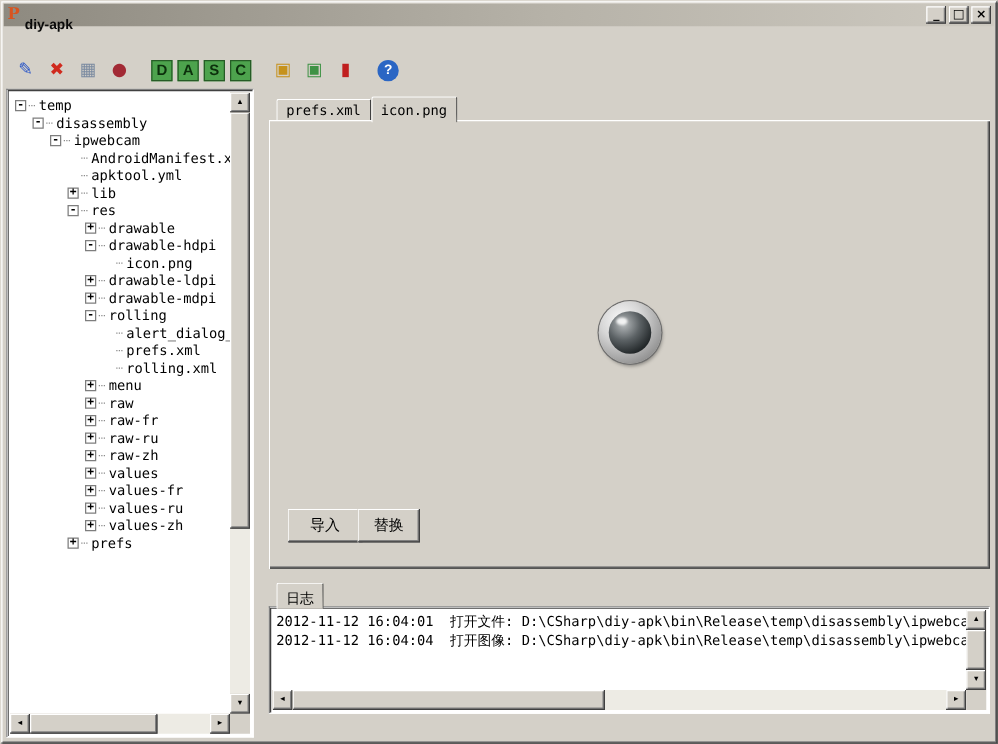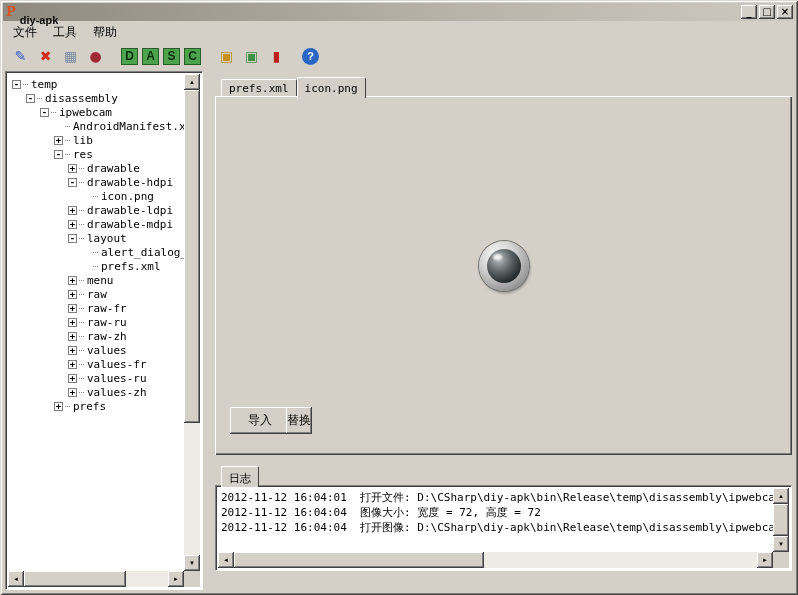--- a/index.html
+++ b/index.html
@@ -107,26 +107,20 @@
         </button>
       <button class="winbtn">
           <span>□</span>
         </button>
       <button class="winbtn">
           <span>×</span>
         </button>
     </span>
   </div>
 
-  <div class="menubar">
-
-  <span class="menu-item">文件</span>
-      <span class="menu-item">工具</span>
-      <span class="menu-item">帮助</span>
-    </div>
 
   <div class="toolbar">
     <span class="tb-group">
 
     <span class="tbicon plain" style="color: rgb(45, 88, 200);">✎</span>
         <span class="tbicon plain" style="color: rgb(208, 42, 30);">✖</span>
         <span class="tbicon plain" style="color: rgb(122, 138, 160);">▦</span>
         <span class="tbicon plain" style="color: rgb(162, 42, 53);">●</span>
       </span>
     <span class="tb-group">
@@ -172,23 +166,29 @@
           <span class="tree-label">ipwebcam</span>
         </div>
 
         <div class="tree-row">
           <span class="tree-sp" style="padding-left: 42px;"></span>
           <span class="tree-toggle leaf"></span>
           <span class="tree-stub"></span>
           <span class="tree-label">AndroidManifest.xml</span>
         </div>
 
-
         <div class="tree-row">
           <span class="tree-sp" style="padding-left: 42px;"></span>
+          <span class="tree-toggle leaf"></span>
+          <span class="tree-stub"></span>
+          <span class="tree-label">apktool.yml</span>
+        </div>
+
+        <div class="tree-row">
+          <span class="tree-sp" style="padding-left: 42px;"></span>
           <span class="tree-toggle plus">+</span>
           <span class="tree-stub"></span>
           <span class="tree-label">lib</span>
         </div>
 
         <div class="tree-row">
           <span class="tree-sp" style="padding-left: 42px;"></span>
           <span class="tree-toggle minus">-</span>
           <span class="tree-stub"></span>
           <span class="tree-label">res</span>
@@ -226,37 +226,43 @@
           <span class="tree-sp" style="padding-left: 56px;"></span>
           <span class="tree-toggle plus">+</span>
           <span class="tree-stub"></span>
           <span class="tree-label">drawable-mdpi</span>
         </div>
 
         <div class="tree-row">
           <span class="tree-sp" style="padding-left: 56px;"></span>
           <span class="tree-toggle minus">-</span>
           <span class="tree-stub"></span>
-          <span class="tree-label">layout</span>
+          <span class="tree-label">rolling</span>
         </div>
 
         <div class="tree-row">
           <span class="tree-sp" style="padding-left: 70px;"></span>
           <span class="tree-toggle leaf"></span>
           <span class="tree-stub"></span>
           <span class="tree-label">alert_dialog_</span>
         </div>
 
         <div class="tree-row">
           <span class="tree-sp" style="padding-left: 70px;"></span>
           <span class="tree-toggle leaf"></span>
           <span class="tree-stub"></span>
           <span class="tree-label">prefs.xml</span>
         </div>
 
+        <div class="tree-row">
+          <span class="tree-sp" style="padding-left: 70px;"></span>
+          <span class="tree-toggle leaf"></span>
+          <span class="tree-stub"></span>
+          <span class="tree-label">rolling.xml</span>
+        </div>
 
         <div class="tree-row">
           <span class="tree-sp" style="padding-left: 56px;"></span>
           <span class="tree-toggle plus">+</span>
           <span class="tree-stub"></span>
           <span class="tree-label">menu</span>
         </div>
 
         <div class="tree-row">
           <span class="tree-sp" style="padding-left: 56px;"></span>
@@ -353,34 +359,33 @@
       </div>
     </div>
 
   <div class="tabpage" style="left:215px;top:96px;width:577px;height:359px;">
     <div class="lens">
       <div class="lens-inner">
         <div class="lens-glint"></div>
       </div>
     </div>
     <button class="btn" style="left:15px;top:311px;width:60px;height:27px;">导入</button>
-    <button class="btn" style="left:71px;top:311px;width:26px;height:27px;">替换</button>
+    <button class="btn" style="left:71px;top:311px;width:50px;height:27px;">替换</button>
   </div>
 
   <div class="tabs" style="left:221px;top:466px;text-align:center;">
     <div class="tab active">
       <span>日志</span>
     </div>
   </div>
 
   <div class="log-panel">
     <div class="log-text">
 
     <div class="log-line">2012-11-12 16:04:01  打开文件: D:\CSharp\diy-apk\bin\Release\temp\disassembly\ipwebcam\res\</div>
-        <div class="log-line">2012-11-12 16:04:04  图像大小: 宽度 = 72, 高度 = 72</div>
         <div class="log-line">2012-11-12 16:04:04  打开图像: D:\CSharp\diy-apk\bin\Release\temp\disassembly\ipwebcam\res\</div>
       </div>
     <div class="sb" style="top:2px;right:2px;bottom:18px;width:16px;">
       <div class="sb-btn" style="top:0;left:0;">
           <span>▲</span>
         </div>
       <div class="sb-thumb" style="left:0;top:16px;bottom:16px;width:16px;"></div>
       <div class="sb-btn" style="bottom:0;left:0;">
           <span>▼</span>
         </div>

